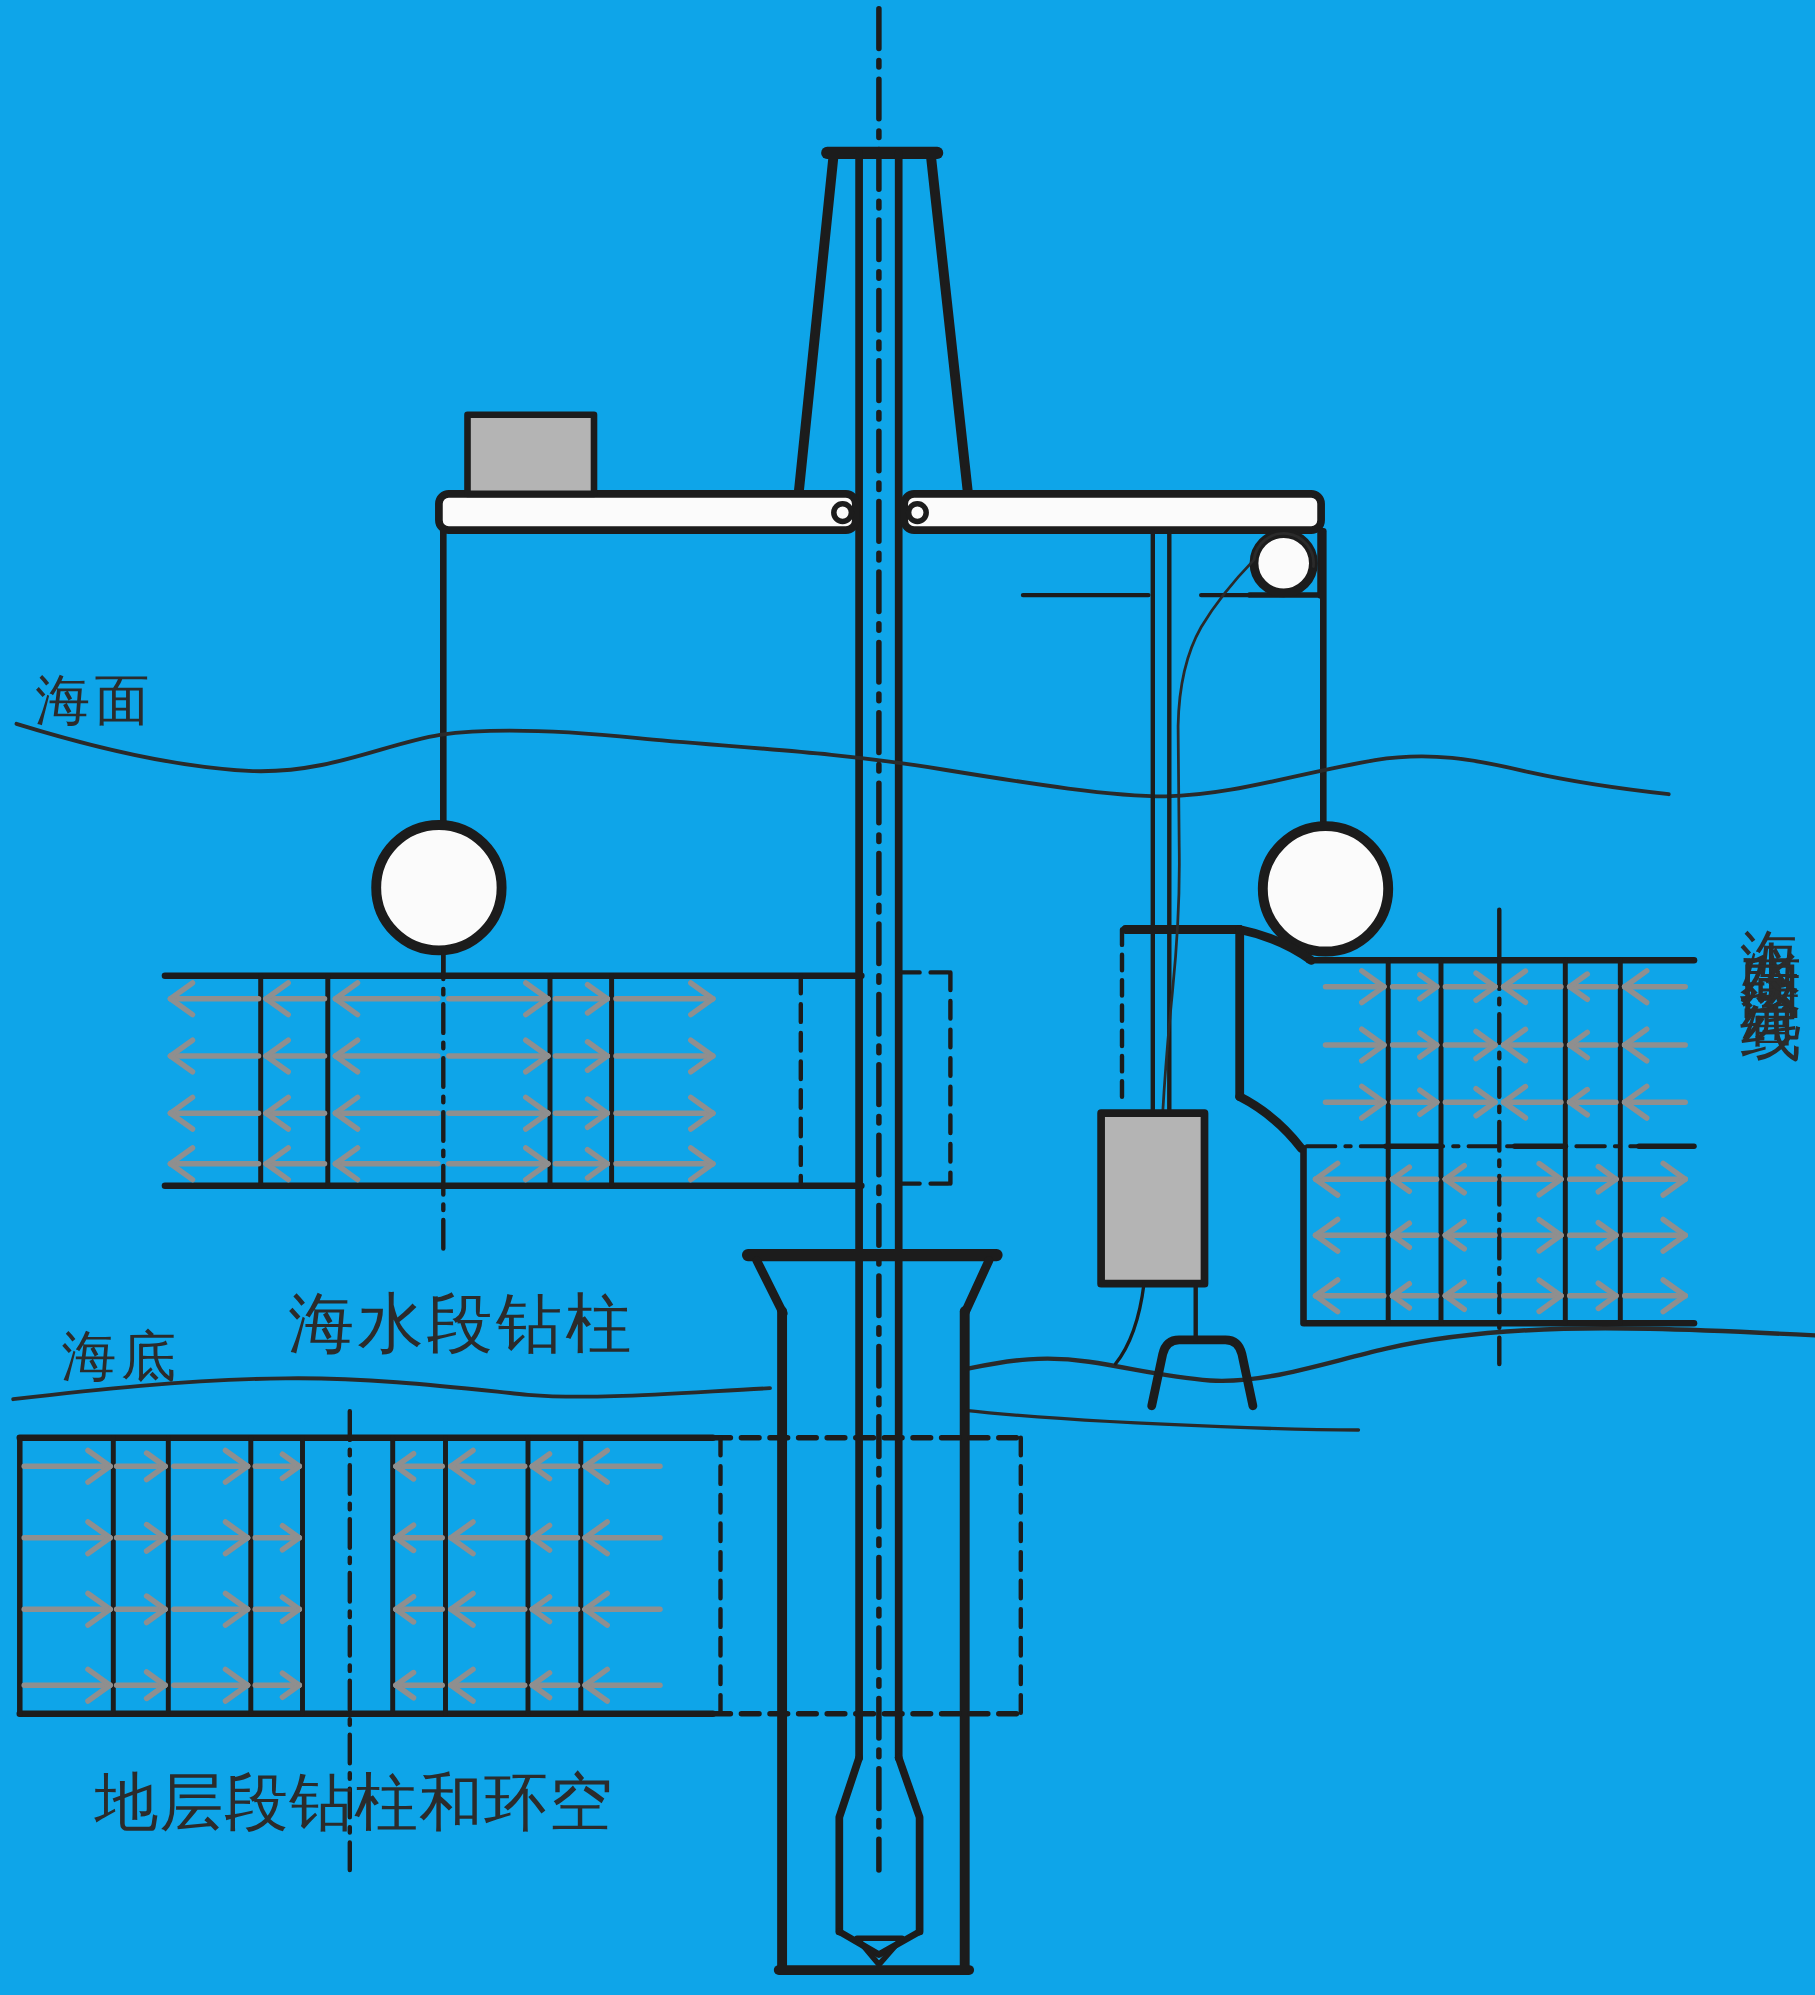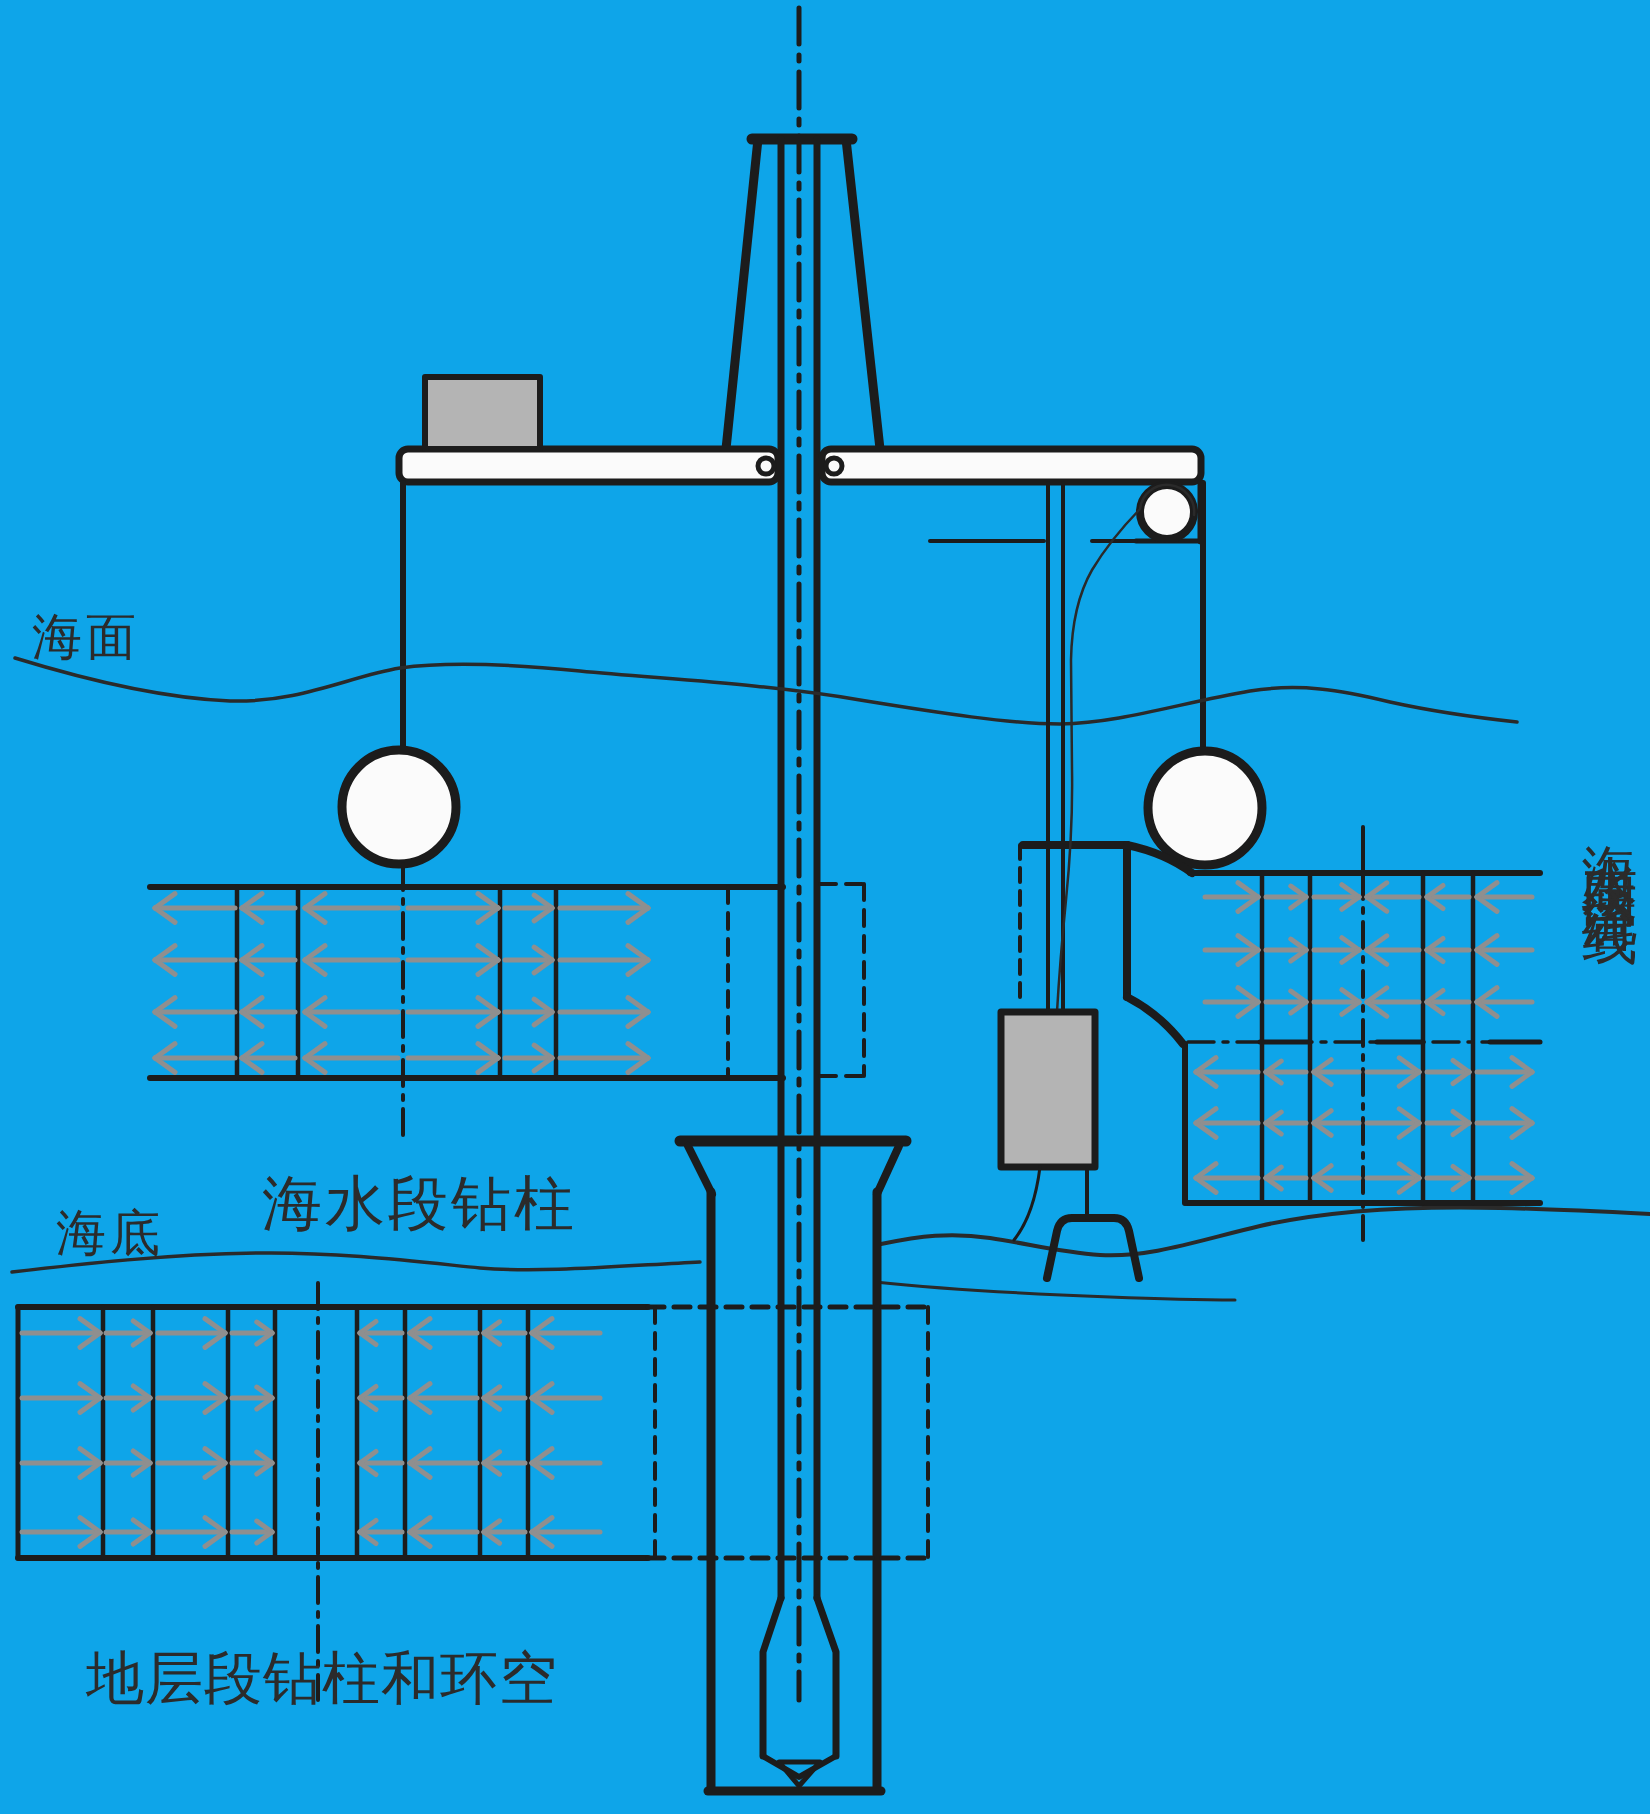--- a/index.html
+++ b/index.html
@@ -14,21 +14,21 @@
   .lbl{
     position:absolute;
     color:#2b2b2b;
     font-family:"Liberation Sans", sans-serif;
     white-space:nowrap;
     user-select:none;
   }
   .lbl-sea-surface{left:32px;top:604px;font-size:50px;letter-spacing:4px;}
   .lbl-seabed{left:40px;top:1200px;font-size:50px;letter-spacing:4px;margin-left:16px;}
   .lbl-seawater-drillstring{left:262px;top:1136px;font-size:60px;letter-spacing:3px;margin-top:28px;}
-  .lbl-formation{left:86px;top:1600px;font-size:58px;letter-spacing:1px;margin-top:40px;}
+  .lbl-formation{left:86px;top:1600px;font-size:58px;letter-spacing:1px;}
   .lbl-return-line{
     left:1572px;top:800px;
     font-size:56px;
     writing-mode:vertical-rl;
     text-orientation:upright;
     letter-spacing:11px;
   }
 </style>
 </head>
 <body>

